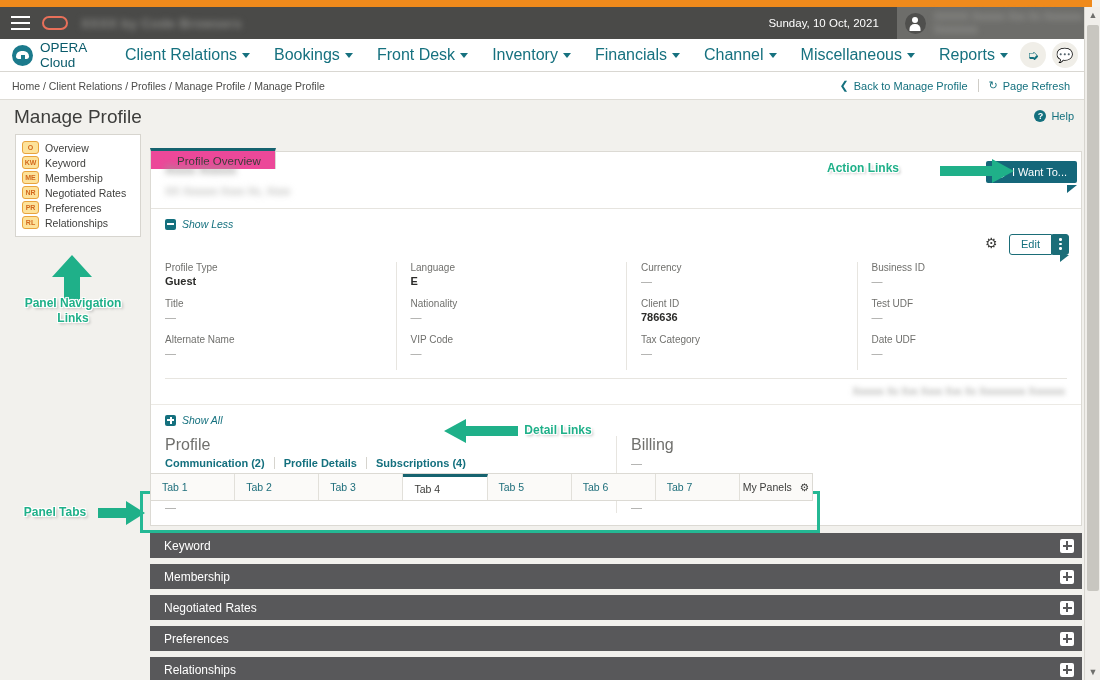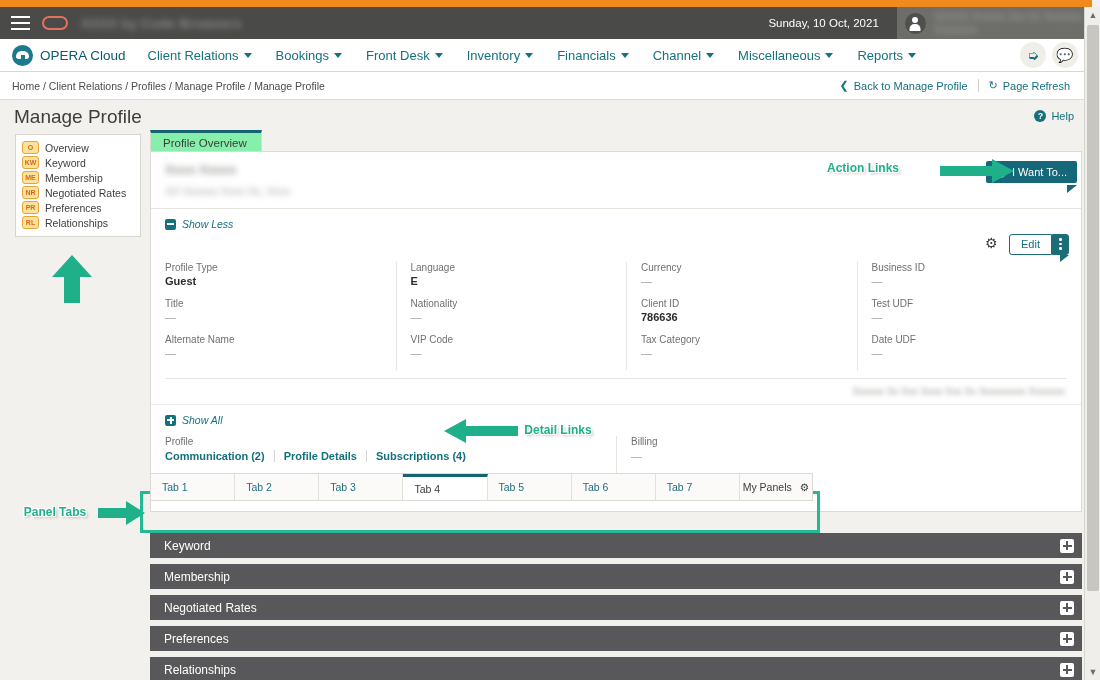--- a/index.html
+++ b/index.html
@@ -85,21 +85,21 @@
   .opera-mark::before {
     content:""; position:absolute; left:4px; top:6px;
     width: 13px; height: 8px; border-radius: 6px 6px 3px 3px; background:#ffffff;
   }
   .opera-mark::after {
     content:""; position:absolute; left:8.5px; top:10px;
     width: 4px; height: 6px; background:#1b7a8c;
   }
   .opera-text { font-size: 13.5px; color: #0a5b6b; margin-left: 7px; }
   .nav-item {
-    font-size: 13px; color: #16717f; padding: 0 12px;
+    font-size: 16px; color: #16717f; padding: 0 12px;
     cursor: pointer; white-space: nowrap; display: flex; align-items: center; gap: 5px;
   }
   .caret { width:0;height:0;border-left:4px solid transparent;border-right:4px solid transparent;border-top:5px solid #16717f; display:inline-block; }
   .nav-right { margin-left: auto; display: flex; align-items: center; gap: 6px; padding-right: 14px; }
   .round-icon {
     width: 26px; height: 26px; border-radius: 50%; background: #f0eee8;
     display: flex; align-items: center; justify-content: center;
     color: #14707e; font-size: 14px; cursor: pointer;
   }
 
@@ -155,24 +155,24 @@
     position: absolute; white-space: pre-line; text-align: center; line-height: 1.25;
   }
   .anno-arrow { position: absolute; }
 
   
   .content-area {
     position: absolute; left: 150px; top: 131px; width: 932px; bottom: 0;
   }
   .tab-strip { display: flex; align-items: flex-end; height: 20px; }
   .tab-active {
-    background: #86efac; border-top: 3px solid #16636f;
+    background: #ec4899; border-top: 3px solid #16636f;
     border-left: 1px solid #dcdad4; border-right: 1px solid #dcdad4;
-    padding: 3px 14px 3px 12px; font-size: 11.5px; color: #3c3c3a;
-    position: relative; top: 0; height: 21px; line-height: 15px;
+    padding: 3px 14px 3px 26px; font-size: 11.5px; color: #3c3c3a;
+    position: relative; top: 18px; height: 21px; line-height: 15px;
   }
   .card {
     background: #ffffff; border: 1px solid #dcdad4;
   }
   .name-block { padding: 10px 14px 11px 14px; border-bottom: 1px solid #e6e4df; }
   .blur-name { font-size: 13px; font-weight: bold; color: #9a9a97; filter: blur(3.4px); }
   .blur-sub  { font-size: 11px; color: #a4a4a1; filter: blur(3px); margin-top: 8px; }
 
   .showless-row { padding: 9px 14px 4px 14px; display: flex; align-items: center; gap: 6px; cursor: pointer; font-style: italic; }
   .sq-icon {
@@ -224,21 +224,21 @@
   .fld-value { font-size: 11px; color: #2c2c2a; font-weight: bold; }
   .fld-value.dash { color: #a0a09d; font-weight: normal; }
 
   .hr-soft { height:1px; background:#e7e5e0; margin: 0 14px; }
   .blur-row { height: 26px; display:flex; align-items:center; justify-content:flex-end;
               padding-right: 16px; border-bottom: 1px solid #eceae5;}
   .blur-row span { font-size: 10px; color:#9d9d9a; filter: blur(2.6px); }
 
   .detail-block { padding: 6px 14px 12px 14px; display: grid; grid-template-columns: 1fr 1fr; }
   .dcol2 { border-left: 1px solid #e7e5e0; padding-left: 14px; }
-  .dl-title { font-size: 10px; color: #70706d; margin-bottom: 3px; }
+  .dl-title { font-size: 16px; color: #70706d; margin-bottom: 3px; }
   .dl-links { display: flex; align-items: center; gap: 0; }
   .dl-link { font-size: 11px; font-weight: bold; color: #14707e; cursor: pointer; padding-right: 9px; }
   .dl-link + .dl-link { padding-left: 9px; border-left: 1px solid #d6d4ce; }
   .dl-dash { font-size: 11px; color: #a0a09d; }
 
   
   .tabs-highlight {
     position: absolute; left: 140px; top: 491px; width: 680px; height: 42px;
     border: 3px solid #24b894; box-sizing: border-box;
   }
@@ -409,20 +409,22 @@
     </div>
     <div class="panel-nav-row">
       <span class="pn-badge">RL</span>
       <span class="pn-label">Relationships</span>
     </div>
   </div>
 
   <svg class="anno-arrow" style="left:48px; top:253px;" width="48" height="52" viewBox="0 0 48 52">
     <polygon points="24,2 44,24 32,24 32,50 16,50 16,24 4,24" fill="#1fb089"></polygon>
   </svg>
+  <div class="anno-text" style="left:8px; top:296px; width:130px;">Panel Navigation
+Links</div>
 
   <div class="content-area">
 
     <div class="tab-strip">
       <div class="tab-active">Profile Overview</div>
     </div>
 
     <div class="card">
       <div class="name-block">
         <div class="blur-name">Xxxx Xxxxx</div>

